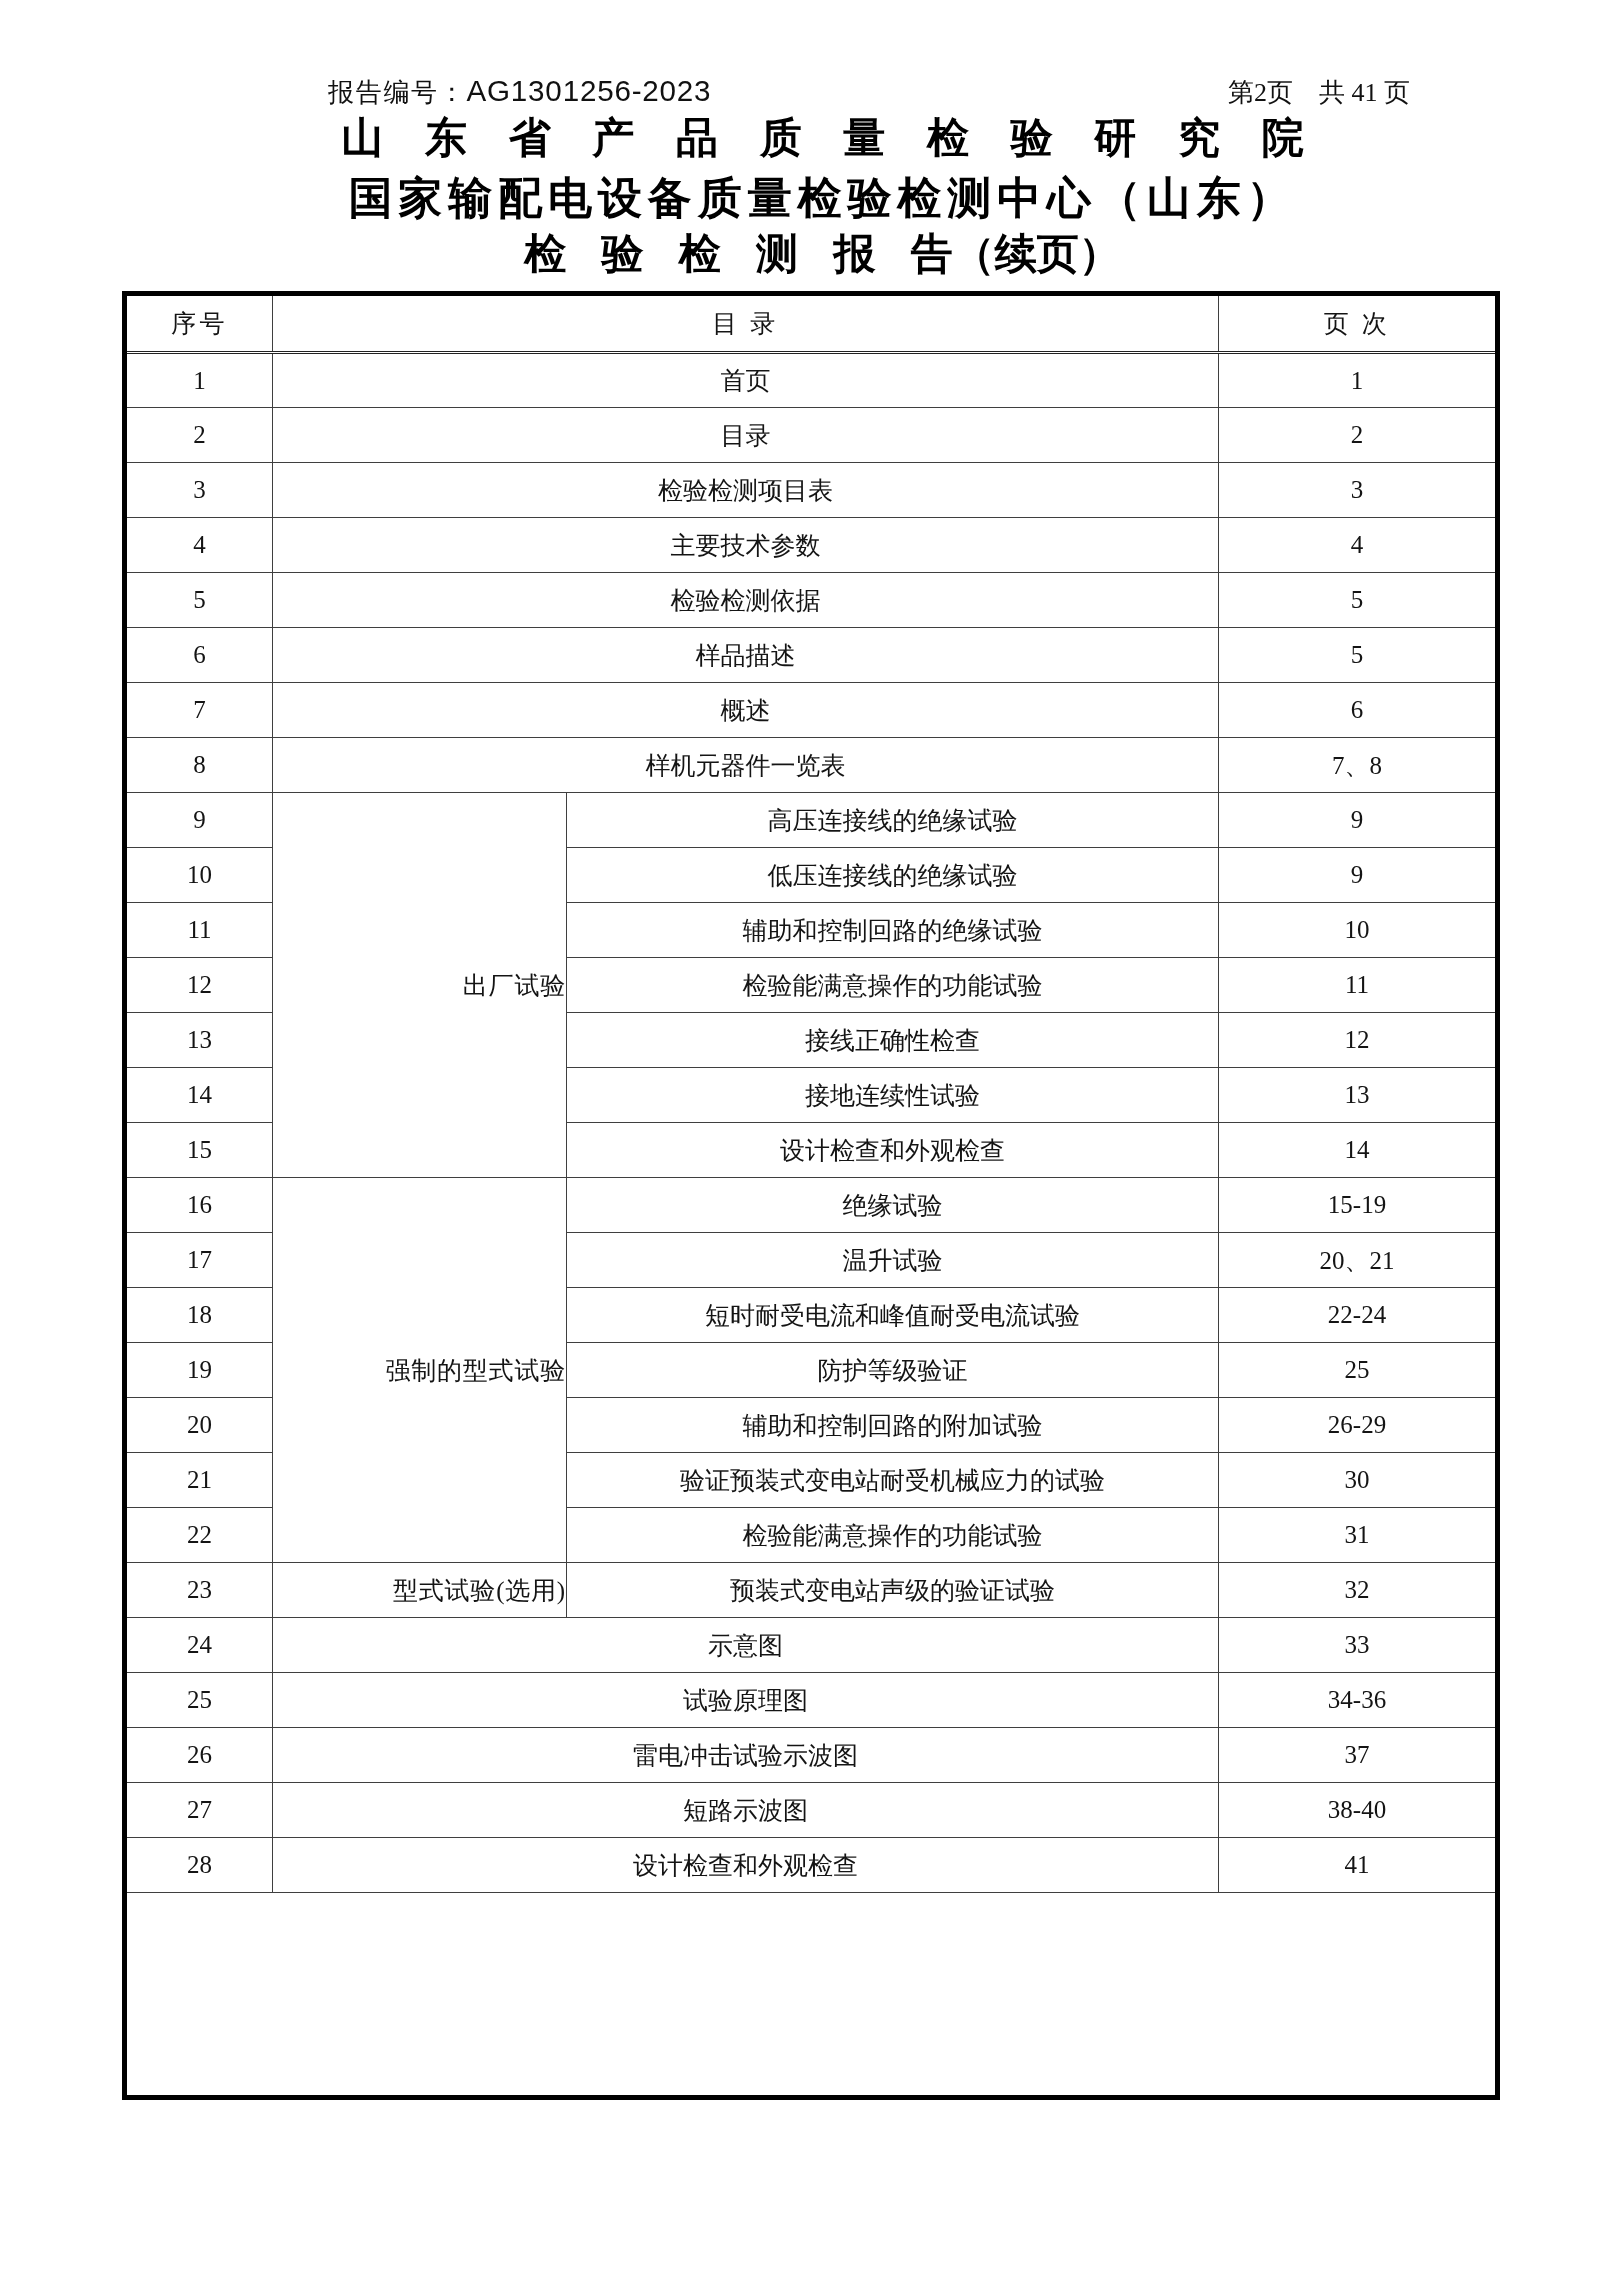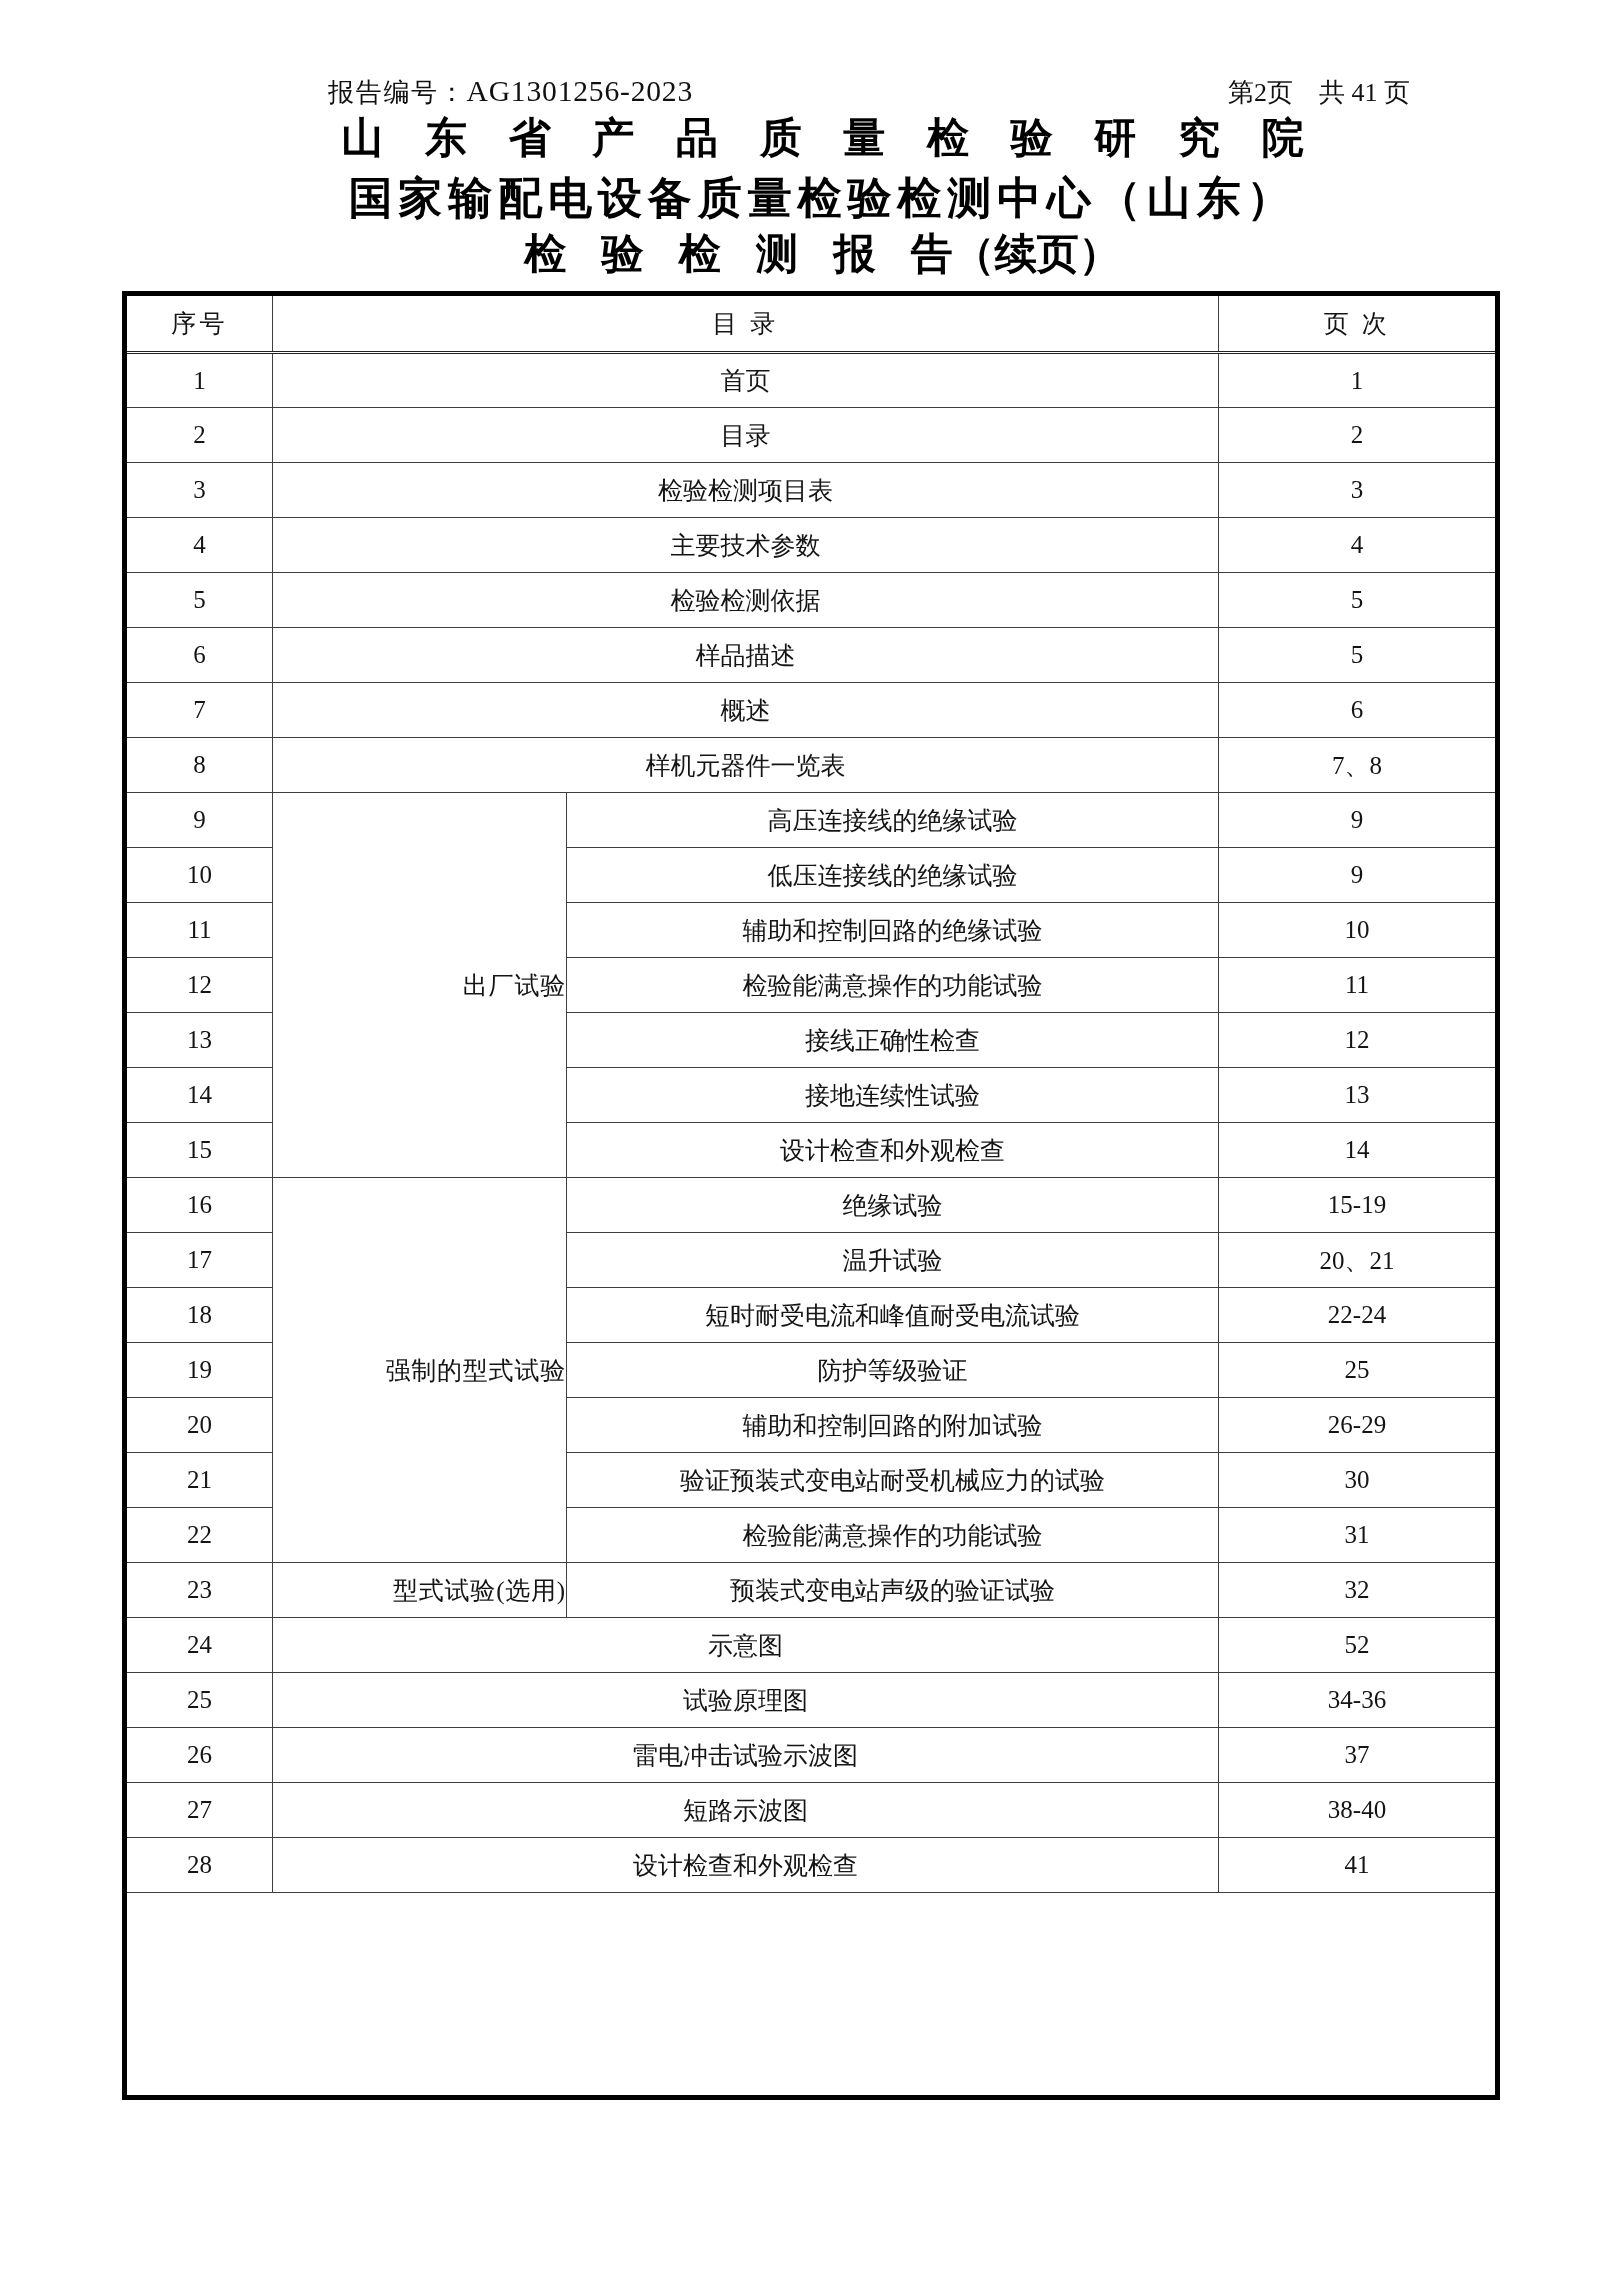--- a/index.html
+++ b/index.html
@@ -8,21 +8,21 @@
     position:relative;
     width:1621px; height:2284px;
     background:#ffffff;
     font-family:"Liberation Serif","DejaVu Serif",serif;
     color:#111;
     overflow:hidden;
   }
   .doc-meta-line { position:absolute; top:64px; left:328px; right:211px;
     display:flex; justify-content:space-between; align-items:baseline; }
   .report-no-wrap { font-size:26px; letter-spacing:1.7px; white-space:nowrap; }
-  .report-no-num { font-family:Liberation Serif, serif;
+  .report-no-num { font-family:Liberation Sans, sans-serif;
     font-size:29.6px; letter-spacing:0.8px; }
   .page-info { font-size:26px; white-space:nowrap;margin-top:11px; }
 
   .title { position:absolute; left:0; width:100%; text-align:center;
     font-family:"Liberation Sans","DejaVu Sans",sans-serif;
     font-weight:700; color:#000; white-space:nowrap;padding-left:24px; }
   .title-1 { top:110px; font-size:42px; word-spacing:30px; }
   .title-2 { top:169px; font-size:44px; letter-spacing:5.9px; }
   .title-3 { top:226px; font-size:42px; word-spacing:23.6px; }
 
@@ -192,21 +192,21 @@
     <tr>
       <td>23</td>
       <td class="group-cell">型式试验(选用)</td>
       <td>预装式变电站声级的验证试验</td>
       <td>32</td>
     </tr>
 
     <tr>
       <td>24</td>
       <td colspan="2">示意图</td>
-      <td>52</td>
+      <td>33</td>
     </tr>
     <tr>
       <td>25</td>
       <td colspan="2">试验原理图</td>
       <td>34-36</td>
     </tr>
     <tr>
       <td>26</td>
       <td colspan="2">雷电冲击试验示波图</td>
       <td>37</td>

